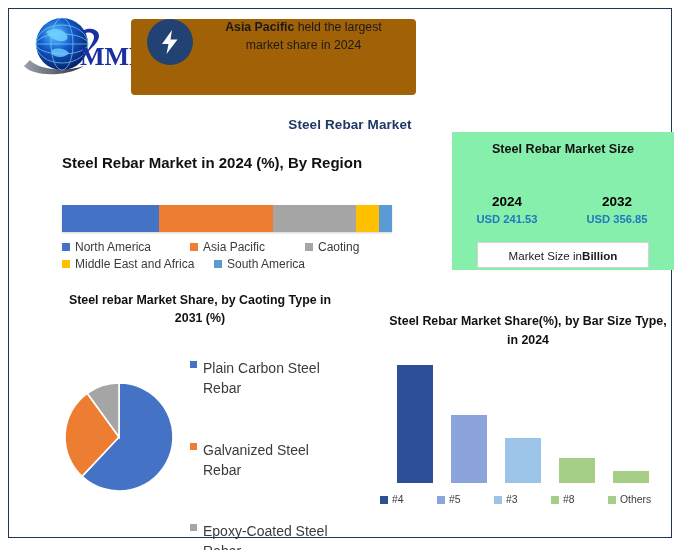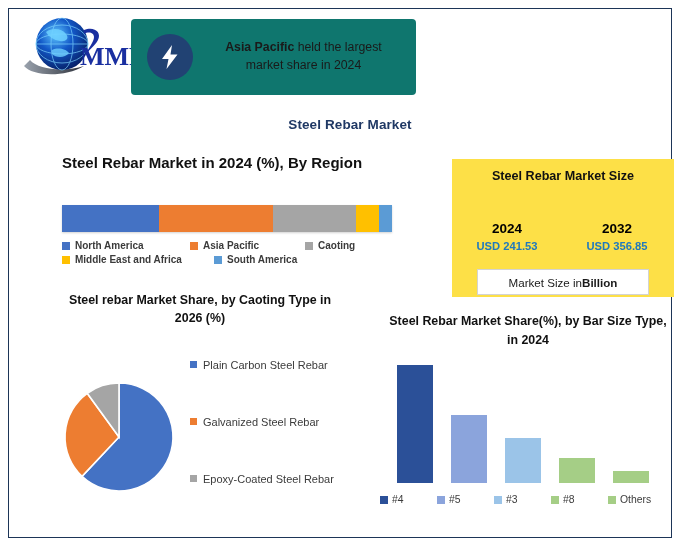--- a/index.html
+++ b/index.html
@@ -27,24 +27,24 @@
   
   .logo {
     position: absolute;
     left: 22px; top: 14px;
     width: 130px; height: 66px;
   }
   .logo svg { display: block; }
 
   .hdr-card {
     position: absolute;
-    background: #0f766e;
+    background: #a16207;
     border-radius: 4px;
     display: flex;
-    align-items: center;
+    align-items: flex-start;
   }
   #hdr-card-1 { left: 131px; top: 19px; width: 285px; height: 76px; }
   #hdr-card-2 { left: 428px; top: 14px; width: 250px; height: 90px; }
 
   .hdr-icon {
     flex: 0 0 auto;
     width: 46px; height: 46px;
     border-radius: 50%;
     background: #214273;
     margin-left: 16px;
@@ -89,38 +89,37 @@
     position: absolute;
     left: 62px; top: 205px;
     width: 330px; height: 27px;
     display: flex;
     box-shadow: 0 1px 2px rgba(0,0,0,0.18);
   }
   #region-bar .seg { height: 100%; }
   #region-legend {
     position: absolute;
     left: 62px; top: 240px; width: 340px;
-    font-size: 10px;
+    font-size: 12px;
     color: #3b3b3b;
-    font-weight: bold;
   }
   .lg-row { display: flex; align-items: flex-start; margin-bottom: 3px; }
   .lg-item { display: flex; align-items: center; }
   .lg-sq {
     width: 8px; height: 8px;
     margin-right: 5px;
     flex: 0 0 auto;
   }
 
   
   #size-card {
     position: absolute;
-    left: 452px; top: 159px;
+    left: 452px; top: 132px;
     width: 222px; height: 138px;
-    background: #fde047;
+    background: #86efac;
   }
   #size-title {
     position: absolute;
     left: 0; top: 10px; width: 222px;
     text-align: center;
     font-size: 12.6px;
     font-weight: bold;
     color: #111;
   }
   .size-col { position: absolute; width: 98px; text-align: center; }
@@ -147,21 +146,21 @@
     font-size: 12.4px;
     font-weight: bold;
     color: #111;
     line-height: 1.45;
   }
   #pie-wrap { position: absolute; left: 62px; top: 380px; width: 114px; height: 114px; }
   #pie-legend { position: absolute; left: 190px; top: 358px; width: 160px; }
   .pl-item {
     display: flex; align-items: flex-start;
     margin-bottom: 41px;
-    font-size: 11px; color: #3b3b3b; line-height: 1.45; text-align: right;
+    font-size: 14px; color: #3b3b3b; line-height: 1.45;
   }
   .pl-sq { width: 7px; height: 7px; margin-right: 6px; margin-top: 3px; flex: 0 0 auto; }
 
   
   #barchart-title {
     position: absolute;
     left: 388px; top: 312px; width: 280px;
     text-align: center;
     font-size: 12.4px;
     font-weight: bold;
@@ -280,21 +279,21 @@
     <div class="size-col" id="size-col-2">
       <div class="size-year">2032</div>
       <div class="size-val">USD 356.85</div>
     </div>
     <div id="size-note">
       <span>Market Size in </span>
         <b>Billion</b>
     </div>
   </div>
 
-  <div id="pie-title">Steel rebar Market Share, by Caoting Type in 2026 (%)</div>
+  <div id="pie-title">Steel rebar Market Share, by Caoting Type in 2031 (%)</div>
   <div id="pie-wrap"><svg width="114" height="114" viewBox="0 0 114 114">
         <path d="M 57 57 L 57.00 3.00 A 54 54 0 1 1 20.03 96.36 Z" fill="#4472C4" stroke="#ffffff" stroke-width="1.6"></path>
         <path d="M 57 57 L 20.03 96.36 A 54 54 0 0 1 25.26 13.31 Z" fill="#ED7D31" stroke="#ffffff" stroke-width="1.6"></path>
         <path d="M 57 57 L 25.26 13.31 A 54 54 0 0 1 57.00 3.00 Z" fill="#A5A5A5" stroke="#ffffff" stroke-width="1.6"></path>
       </svg></div>
   <div id="pie-legend">
       <div class="pl-item">
         <span class="pl-sq" style="background: rgb(68, 114, 196);"></span>
         <span>Plain Carbon Steel Rebar</span>
       </div>

